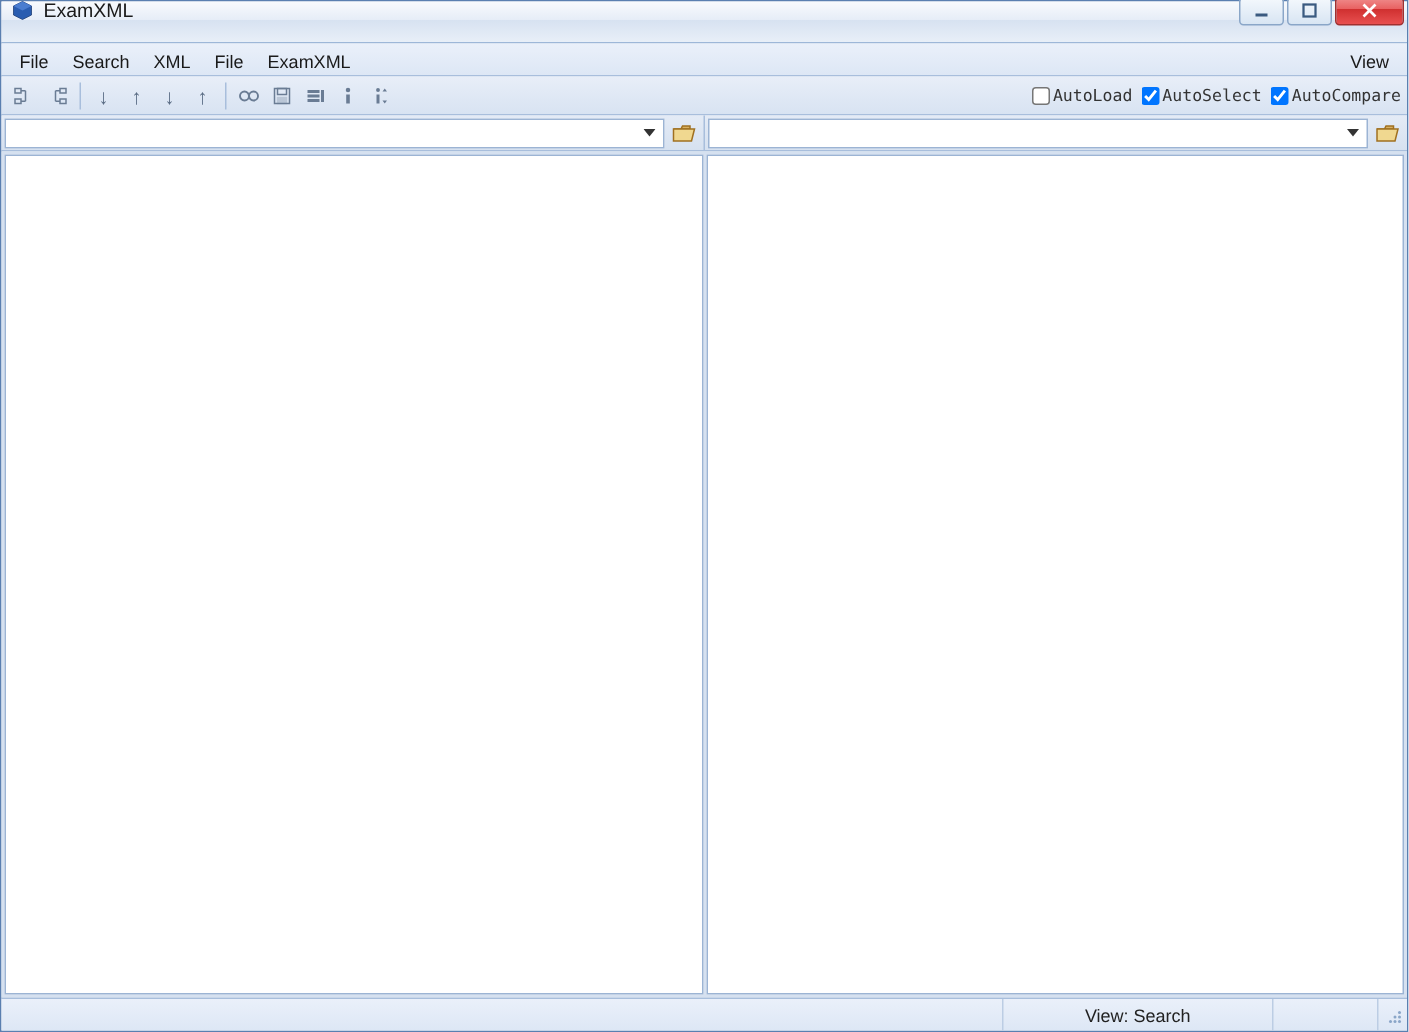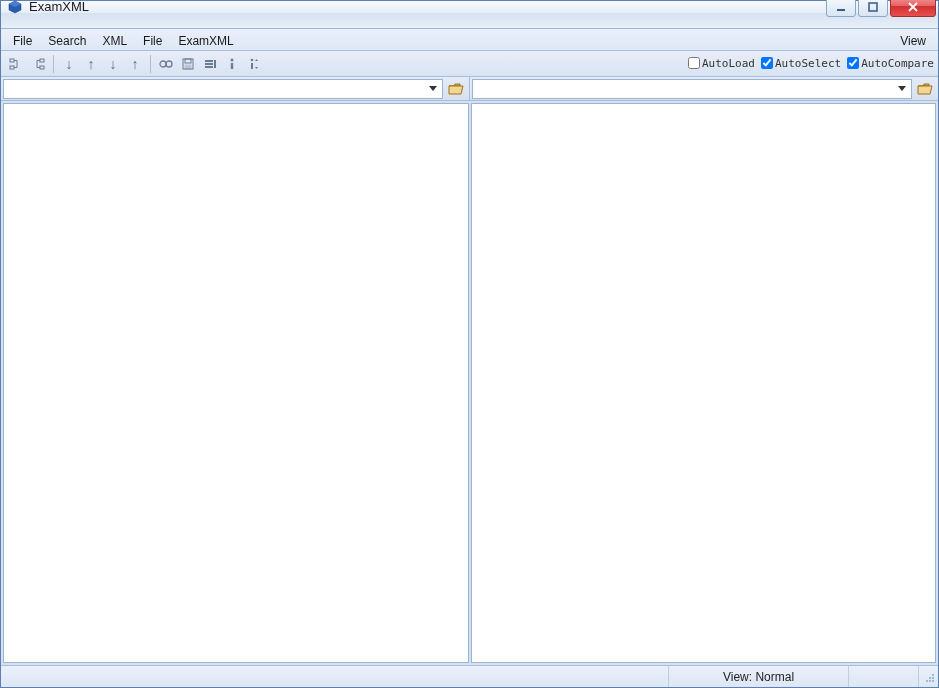--- a/index.html
+++ b/index.html
@@ -82,21 +82,21 @@
   cursor: pointer;
   border-radius: 2px;
 }
 .tool-sep {
   width: 1px; height: 18px;
   background: #a8bedc;
   margin: 0 4px;
 }
 .toolbar .spacer { flex: 1; }
 .auto-opts { display: flex; align-items: center; gap: 6px; font-family: Consolas, monospace; font-size: 11px; color: #333; }
-.auto-opt { display: flex; align-items: flex-start; gap: 2px; }
+.auto-opt { display: flex; align-items: flex-end; gap: 2px; }
 .auto-opt input { width: 12px; height: 12px; }
 .file-row {
   height: 24px;
   background: linear-gradient(to bottom, #e4ebf6, #d6e1f0);
   border-bottom: 1px solid #a8bedc;
   display: flex;
   align-items: stretch;
 }
 .file-slot {
   flex: 1;
@@ -319,21 +319,21 @@
     </div>
   </div>
 
   <div class="content">
     <div class="pane"></div>
     <div class="pane"></div>
   </div>
 
   <div class="statusbar">
     <div class="status-cell first"></div>
-    <div class="status-cell view">View: Normal</div>
+    <div class="status-cell view">View: Search</div>
     <div class="status-cell" style="width:70px"></div>
     <div class="status-cell grip">
       <svg width="12" height="12" viewBox="0 0 12 12">
           <circle cx="10" cy="10" r="1" fill="#8aa6c8"></circle>
           <circle cx="7" cy="10" r="1" fill="#8aa6c8"></circle>
           <circle cx="10" cy="7" r="1" fill="#8aa6c8"></circle>
           <circle cx="4" cy="10" r="1" fill="#8aa6c8"></circle>
           <circle cx="7" cy="7" r="1" fill="#8aa6c8"></circle>
           <circle cx="10" cy="4" r="1" fill="#8aa6c8"></circle>
         </svg>

